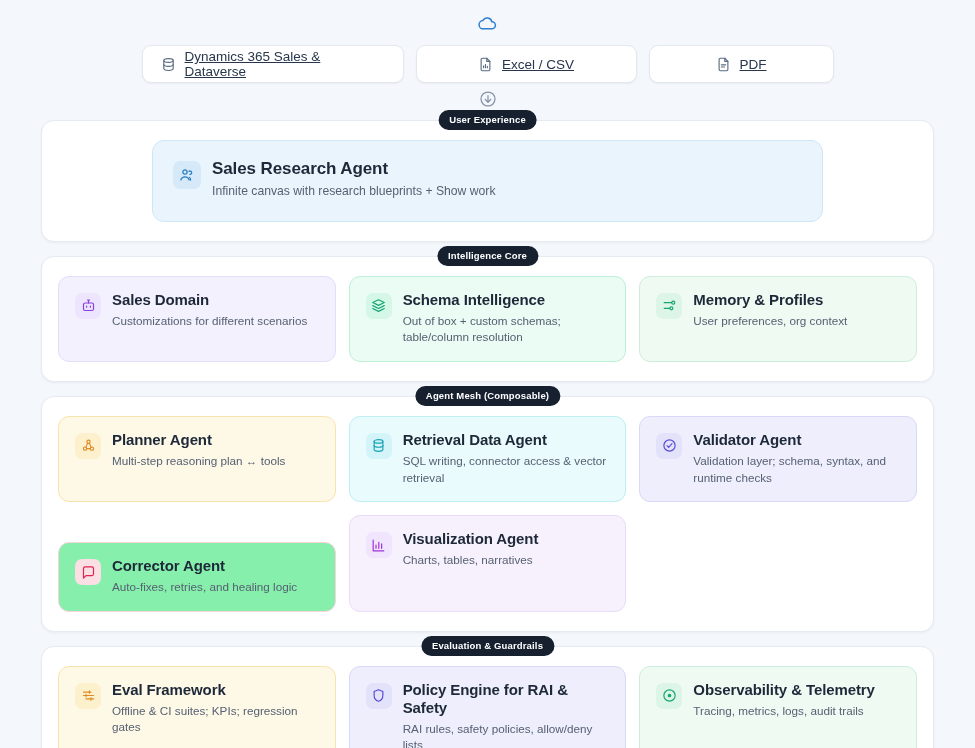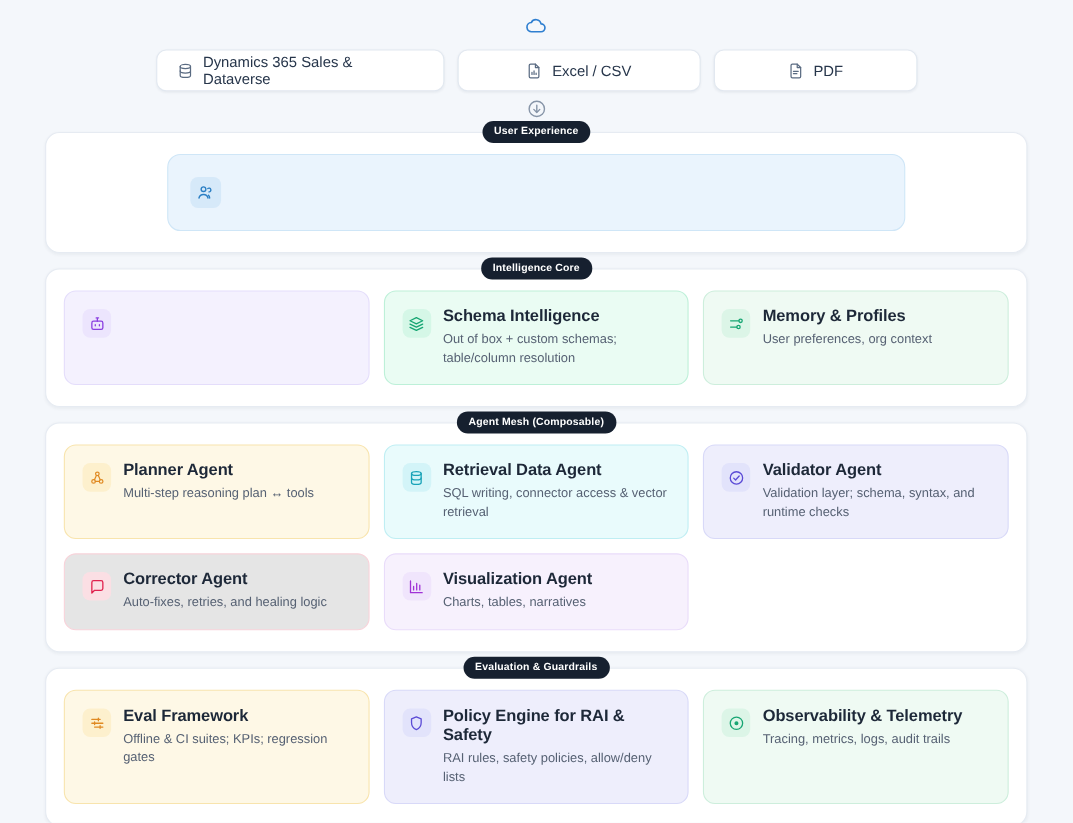--- a/index.html
+++ b/index.html
@@ -25,20 +25,21 @@
   }
   .ds-chip {
     height: 38px;
     background: #ffffff;
     border: 1px solid #e2e8f0;
     border-radius: 9px;
     display: flex; align-items: center; justify-content: center; gap: 9px;
     font-size: 13.5px; color: #27364b;
     box-shadow: 0 1px 2px rgba(16,30,54,.05);
     padding: 0 18px;
+    text-decoration: underline;
   }
   .ds-chip.w1 { width: 262px; }
   .ds-chip.w2 { width: 221px; }
   .ds-chip.w3 { width: 185px; text-align: center; }
   .ds-chip .ic { display:flex; color:#5a6b82; }
 
   .down-arrow-wrap {
     display: flex; justify-content: center; margin-top: 7px;
   }
 
@@ -118,21 +119,21 @@
   .p-mint    { background:#eafcf3; border-color:#bdf0d8; }
   .p-mint    .badge { background:#d5f7e7; }
   .p-green   { background:#effaf3; border-color:#cdeedc; }
   .p-green   .badge { background:#dcf5e7; }
   .p-amber   { background:#fef8e6; border-color:#f8e4ad; }
   .p-amber   .badge { background:#fdf0cd; }
   .p-cyan    { background:#e9fbfc; border-color:#bfeef3; }
   .p-cyan    .badge { background:#d3f4f8; }
   .p-indigo  { background:#eeeefc; border-color:#d8d9f8; }
   .p-indigo  .badge { background:#e2e3fb; }
-  .p-pink    { background:#e5e5e5; border-color:#f8d3da; }
+  .p-pink    { background:#86efac; border-color:#f8d3da;margin-top:27px; }
   .p-pink    .badge { background:#fbdfe4; }
   .p-violet  { background:#f7f1fd; border-color:#e9dcfa; }
   .p-violet  .badge { background:#f0e5fc; }
   .p-lime    { background:#f4fbe3; border-color:#ddefb6; }
   .p-lime    .badge { background:#e8f6cd; }
 
   svg { display: block; }
 </style>
 </head>
 <body>
@@ -196,37 +197,45 @@
 
     <div class="card ux-card">
       <span class="badge">
         <svg width="16" height="16" viewBox="0 0 24 24" fill="none" stroke="#2b7fc4" stroke-width="1.9" stroke-linecap="round" stroke-linejoin="round">
           <circle cx="9" cy="7.5" r="3.2"></circle>
           <path d="M2.8 19.5a6.4 6.4 0 0 1 12.4 0"></path>
           <path d="M16.5 11.2a2.6 2.6 0 1 0-1.6-4.7"></path>
           <path d="M17.4 19.5a5.5 5.5 0 0 0-1.6-3.9"></path>
         </svg>
       </span>
+      <div class="body">
+        <div class="c-title">Sales Research Agent</div>
+        <div class="c-desc">Infinite canvas with research blueprints + Show work</div>
+      </div>
     </div>
 
   </div>
 </div>
 
 <div class="section">
   <div class="pill">Intelligence Core</div>
   <div class="grid cols3" style="padding:19px 16px;">
 
     <div class="card p-purple">
       <span class="badge">
         <svg width="15" height="15" viewBox="0 0 24 24" fill="none" stroke="#8b3fe0" stroke-width="1.9" stroke-linecap="round" stroke-linejoin="round">
           <rect x="4" y="8" width="16" height="12" rx="2.5"></rect>
           <path d="M12 8V4.5M10.3 3.2h3.4"></path>
           <path d="M9 13v1.6M15 13v1.6"></path>
         </svg>
       </span>
+      <div class="body">
+        <div class="c-title">Sales Domain</div>
+        <div class="c-desc">Customizations for different scenarios</div>
+      </div>
     </div>
 
     <div class="card p-mint">
       <span class="badge">
         <svg width="15" height="15" viewBox="0 0 24 24" fill="none" stroke="#17a673" stroke-width="1.9" stroke-linecap="round" stroke-linejoin="round">
           <path d="M12 2.8 2.8 7.3 12 11.8l9.2-4.5z"></path>
           <path d="M2.8 12.2 12 16.7l9.2-4.5"></path>
           <path d="M2.8 16.9 12 21.4l9.2-4.5"></path>
         </svg>
       </span>

